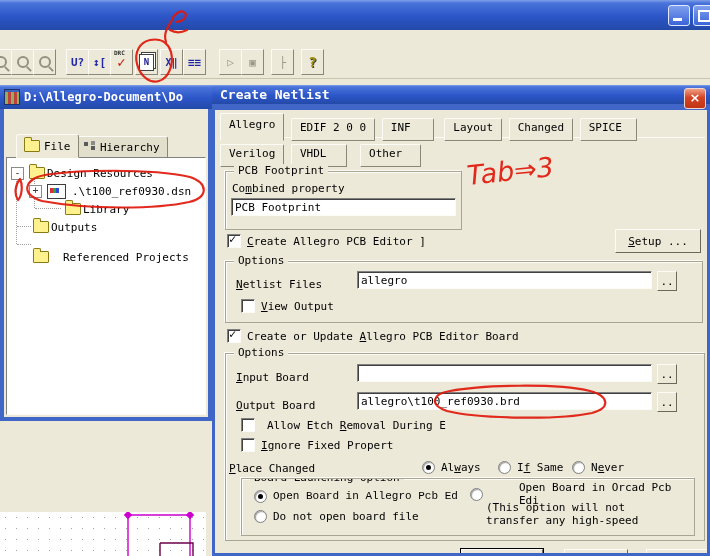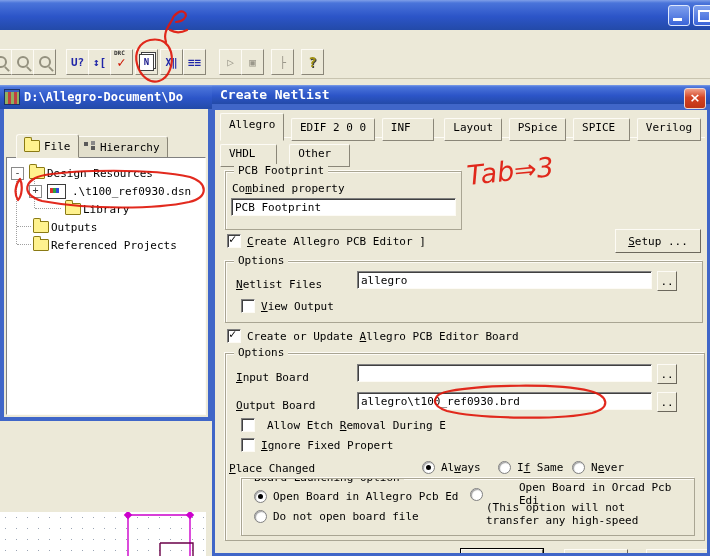--- a/index.html
+++ b/index.html
@@ -212,21 +212,21 @@
         <div class="trow" style="left:58px;top:42px;">
           <span class="folder"></span>
           <span class="tlabel">Library</span>
         </div>
 
         <div class="trow" style="left:26px;top:60px;">
           <span class="folder"></span>
           <span class="tlabel">Outputs</span>
         </div>
 
-        <div class="trow" style="left:26px;top:78px;">
+        <div class="trow" style="left:26px;top:90px;gap:12px;">
           <span class="folder"></span>
           <span class="tlabel">Referenced Projects</span>
         </div>
       </div>
     </div>
   </div>
 
   <div class="abs dlg">
     <div class="dlg-title titlebar">
       <span>Create Netlist</span>
@@ -234,21 +234,21 @@
     <div class="closebtn">
       <span>×</span>
     </div>
     <div class="dlg-body">
 
       <div class="tabstrip">
         <div class="tab active">Allegro</div>
         <div class="tab">EDIF 2 0 0</div>
         <div class="tab" style="padding-right:22px;">INF</div>
         <div class="tab" style="margin-left:4px;">Layout</div>
-        <div class="tab">PSpice</div>
+        <div class="tab">Changed</div>
         <div class="tab" style="padding-right:14px;">SPICE</div>
         <div class="tab">Verilog</div>
         <div class="tab" style="padding-right:20px;">VHDL</div>
         <div class="tab" style="margin-left:6px;padding-right:18px;">Other</div>
       </div>
 
       <div class="fieldset" style="left:10px;top:61px;width:235px;height:57px;">
         <span class="legend">PCB Footprint</span>
         <div class="abs" style="left:6px;top:10px;">Co<u>m</u>bined property</div>
         <input class="tinput" style="left: 5px; top: 26px; width: 217px; height: 14px;" readonly="" value="PCB Footprint">
@@ -313,21 +313,21 @@
           <span class="radio"></span>
           <span>I<u>f</u> Same</span>
         </div>
         <div class="cb" style="left:346px;top:106px;">
           <span class="radio"></span>
           <span>N<u>e</u>ver</span>
         </div>
 
         <div class="fieldset" style="left:15px;top:124px;width:452px;height:56px;overflow:hidden;">
           <span class="legend">Board Launching Option</span>
-          <div class="cb" style="left:12px;top:10px;">
+          <div class="cb" style="left:12px;top:10px;font-family:Liberation Mono, monospace;">
             <span class="radio sel"></span>
             <span>Open Board in Allegro Pcb Ed</span>
           </div>
           <div class="cb" style="left:12px;top:30px;">
             <span class="radio"></span>
             <span>Do not open board file</span>
           </div>
           <div class="cb" style="left:228px;top:8px;gap:36px;">
             <span class="radio"></span>
             <span>Open Board in Orcad Pcb Edi</span>

